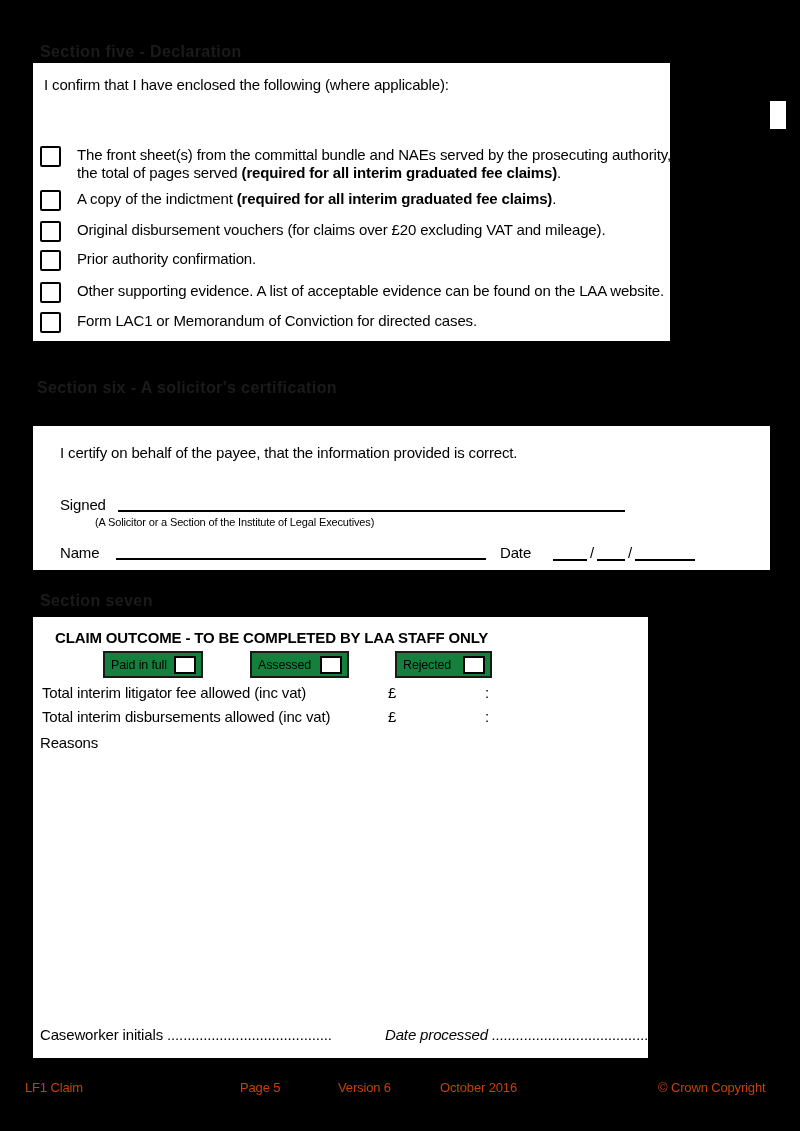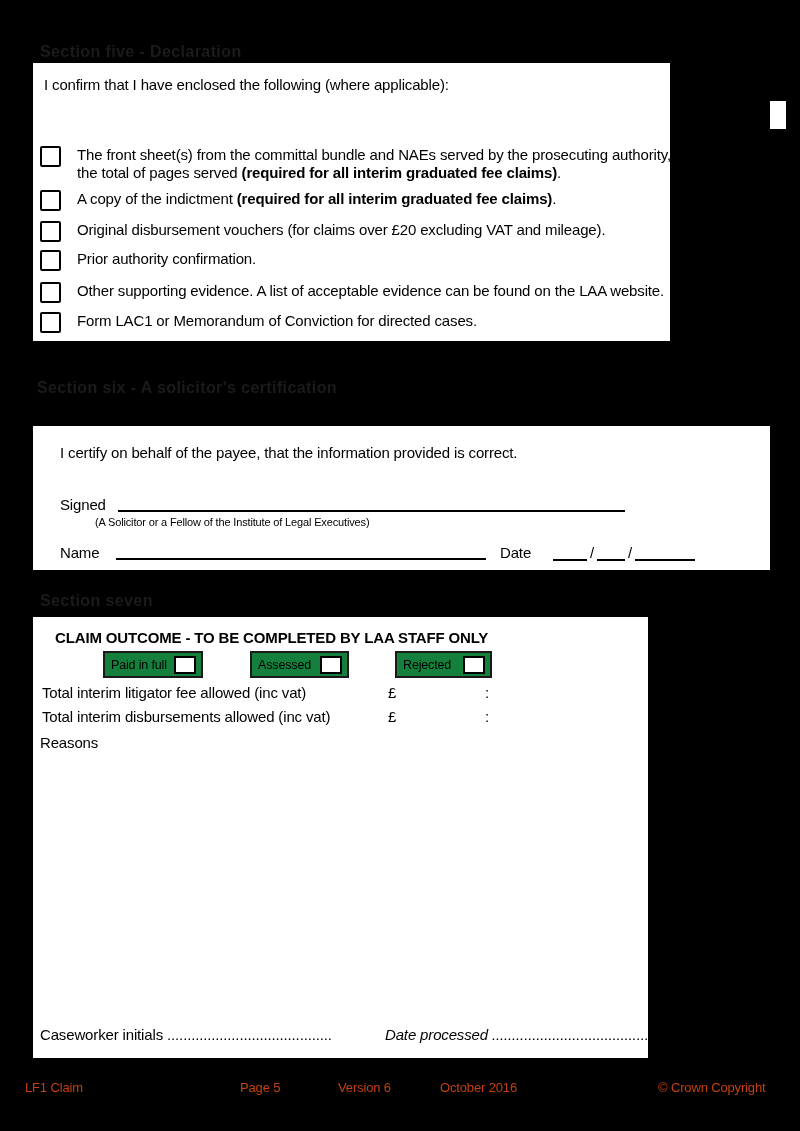--- a/index.html
+++ b/index.html
@@ -82,21 +82,21 @@
       <div class="cb"></div>
       <div class="item-text"><span>Form LAC1 or Memorandum of Conviction for directed cases.</span></div>
     </div>
   </div>
 
   <div class="panel" style="left:33px; top:426px; width:737px; height:144px;">
     <div class="abs body-txt" style="left:27px; top:18px;">I certify on behalf of the payee, that the information provided is correct.</div>
 
     <div class="abs body-txt" style="left:27px; top:70px;">Signed</div>
     <div class="sig-line" style="left:85px; top:84px; width:507px;"></div>
-    <div class="abs small-note" style="left:62px; top:90px;">(A Solicitor or a Fellow of the Institute of Legal Executives)</div>
+    <div class="abs small-note" style="left:62px; top:90px;">(A Solicitor or a Section of the Institute of Legal Executives)</div>
 
     <div class="abs body-txt" style="left:27px; top:118px;">Name</div>
     <div class="sig-line" style="left:83px; top:132px; width:370px;"></div>
 
     <div class="abs body-txt" style="left:467px; top:118px;">Date</div>
     <div class="date-group" style="left:520px; top:118px;">
       <span class="date-seg" style="width:34px;"></span>
       <span>/</span>
       <span class="date-seg" style="width:28px;"></span>
       <span>/</span>

